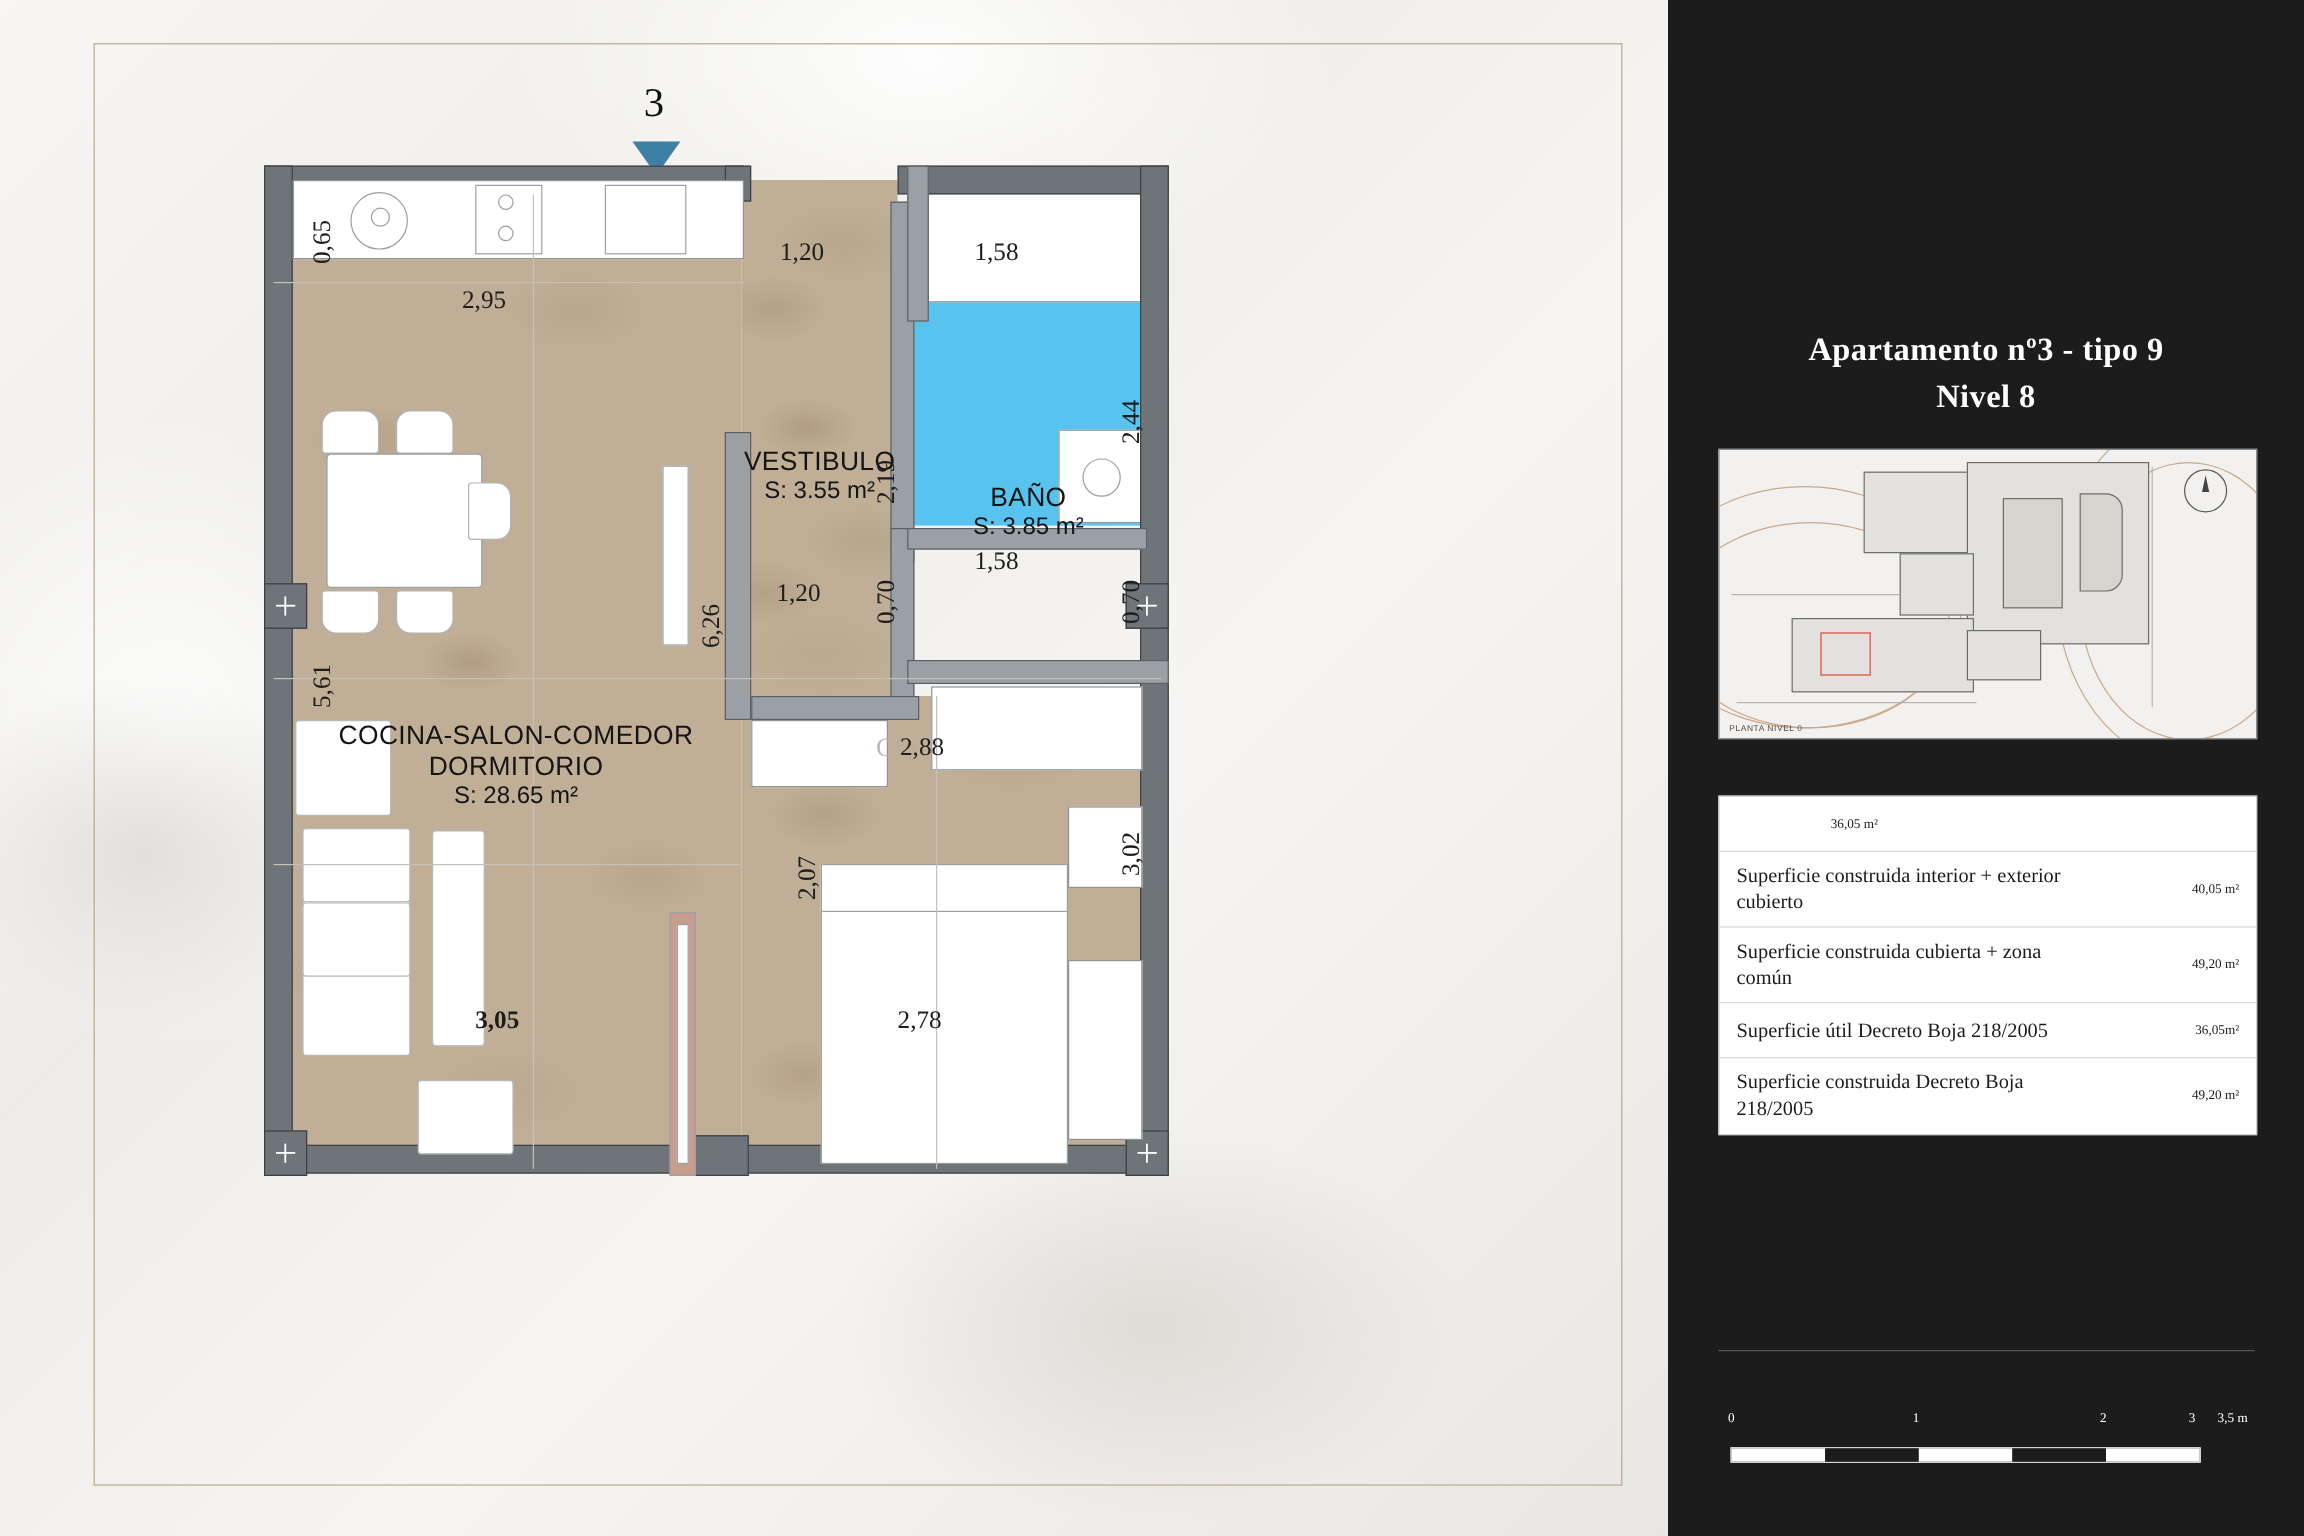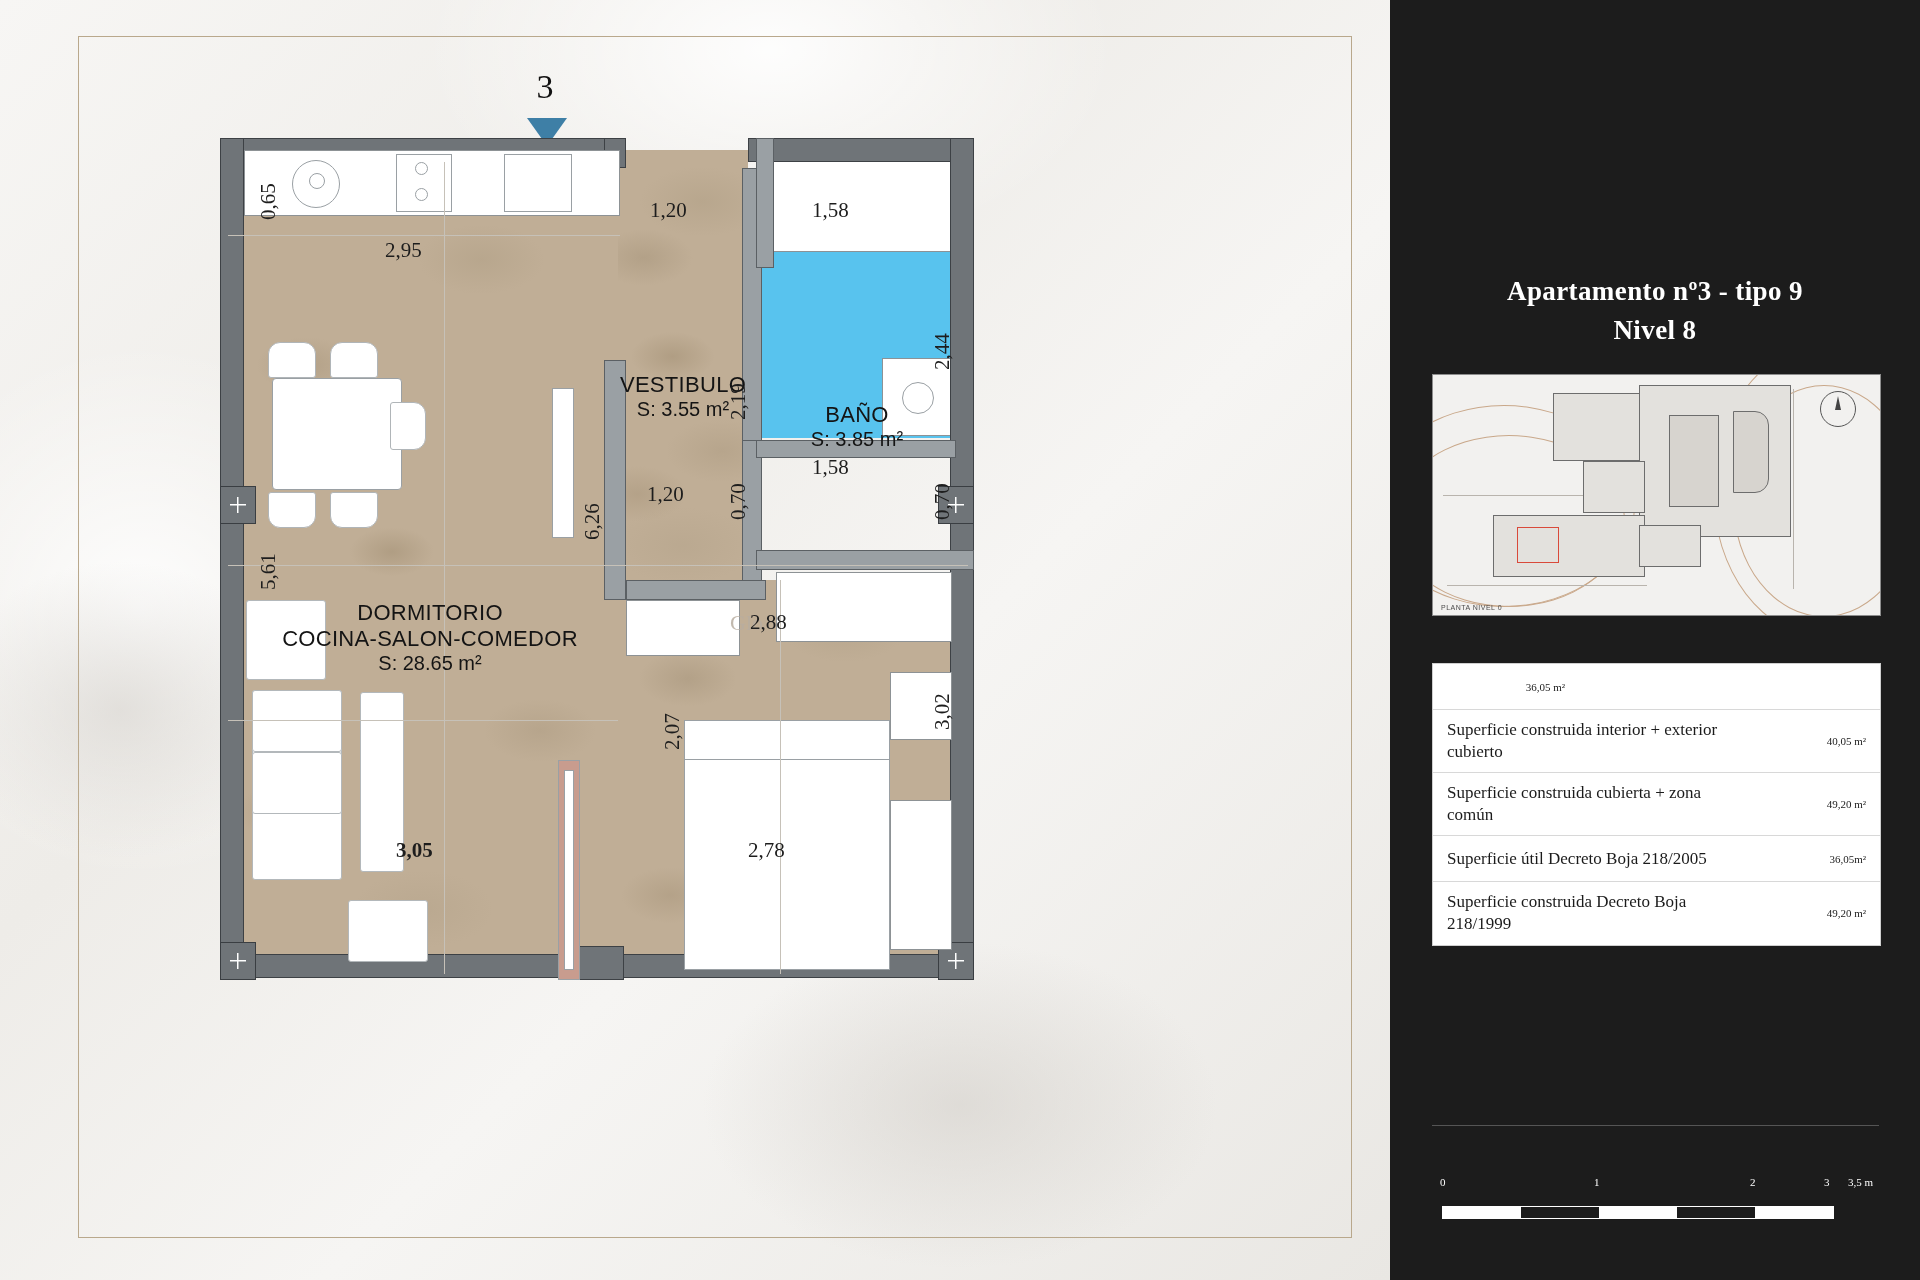--- a/index.html
+++ b/index.html
@@ -238,22 +238,22 @@
       <div class="nm">VESTIBULO</div>
       <div class="sq">S: 3.55 m²</div>
     </div>
 
     <div class="roomlabel" style="left:612px;top:292px;width:170px;">
       <div class="nm">BAÑO</div>
       <div class="sq">S: 3.85 m²</div>
     </div>
 
     <div class="roomlabel" style="left:80px;top:490px;width:380px;">
+      <div class="nm">COCINA-SALON-COMEDOR</div>
       <div class="nm">DORMITORIO</div>
-      <div class="nm">COCINA-SALON-COMEDOR</div>
       <div class="sq">S: 28.65 m²</div>
     </div>
 
     <div class="watermark" style="left:570px;top:500px;">Glo</div>
 
     <div class="dim vert" style="left:96px;top:110px;">0,65</div>
     <div class="dim" style="left:225px;top:128px;text-align:right;">2,95</div>
 
     <div class="dim" style="left:490px;top:88px;">1,20</div>
     <div class="dim vert" style="left:566px;top:310px;">2,19</div>
@@ -321,21 +321,21 @@
     </div>
     <div class="row">
       <div class="lbl">Superficie construida cubierta + zona común</div>
       <div class="val">49,20 m²</div>
     </div>
     <div class="row">
       <div class="lbl">Superficie útil Decreto Boja 218/2005</div>
       <div class="val">36,05m²</div>
     </div>
     <div class="row">
-      <div class="lbl">Superficie construida Decreto Boja 218/1999</div>
+      <div class="lbl">Superficie construida Decreto Boja 218/2005</div>
       <div class="val">49,20 m²</div>
     </div>
   </div>
 
   <div id="panel-divider"></div>
 
   <div id="scalebar">
     <div class="bar">
       <div class="seg dark"></div>
       <div class="seg light"></div>

